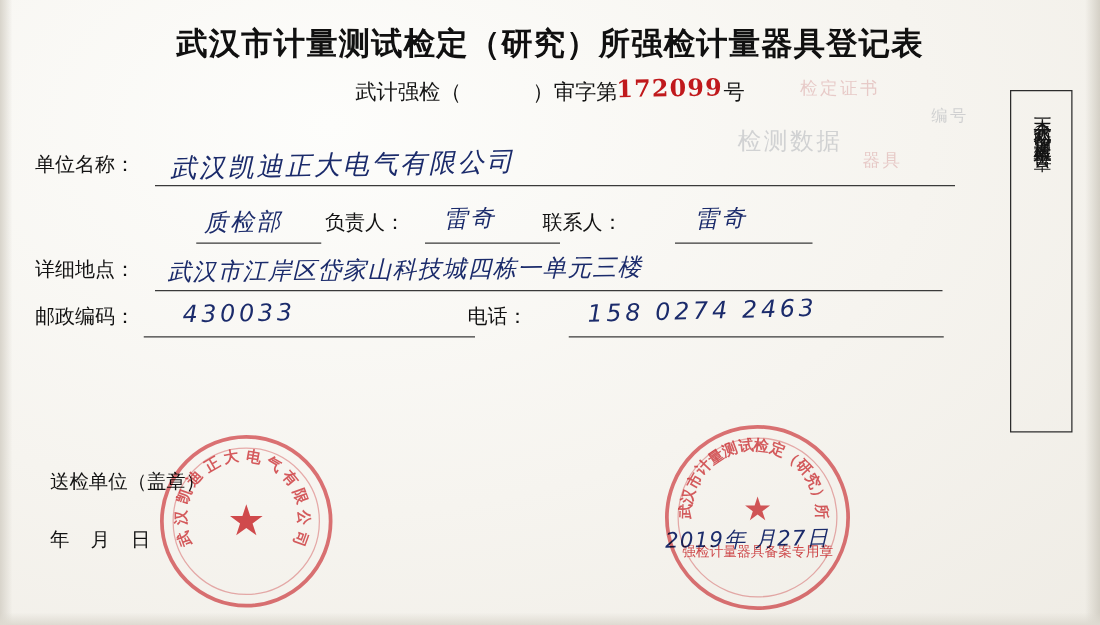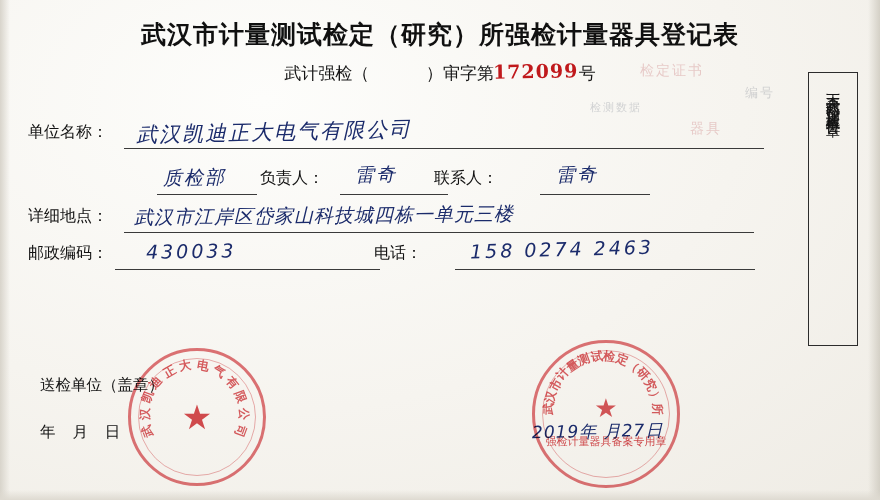--- a/index.html
+++ b/index.html
@@ -193,21 +193,21 @@
     font-weight: bold;
     transform-origin: 50% 50%;
     white-space: nowrap;
   }
 
   
   .ghost {
     position: absolute;
     font-family: "DejaVu Serif", serif;
     color: rgba(120,125,140,0.30);
-    font-size: 11px;
+    font-size: 19px;
     letter-spacing: 2px;
     white-space: nowrap;
   }
   .ghost-red {
     position: absolute;
     font-family: "DejaVu Serif", serif;
     color: rgba(190,90,95,0.28);
     font-size: 14px;
     letter-spacing: 2px;
     white-space: nowrap;

